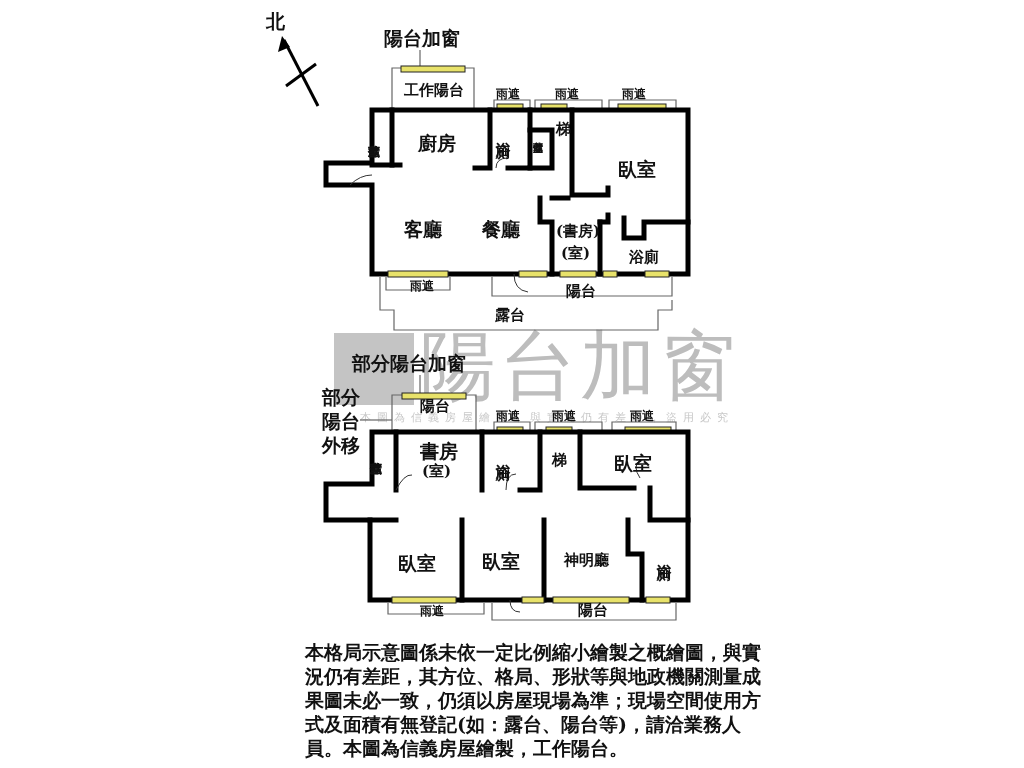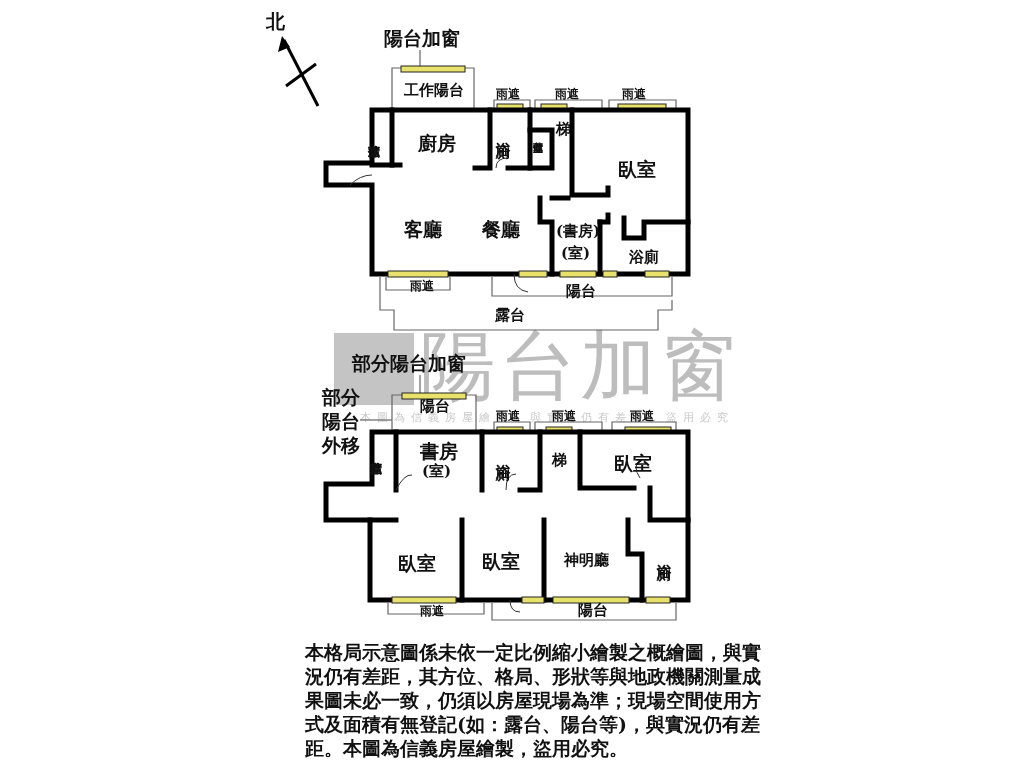--- a/index.html
+++ b/index.html
@@ -150,13 +150,13 @@
   <rect x="392" y="597" width="64" height="6" class="win"></rect>
   <rect x="522" y="597" width="22" height="6" class="win"></rect>
   <rect x="553" y="597" width="76" height="6" class="win"></rect>
   <rect x="646" y="597" width="24" height="6" class="win"></rect>
   <path d="M388,603 L388,614 L484,614 L484,603" class="thin"></path>
   <text x="420" y="615" class="lbl-xs">雨遮</text>
   <path d="M492,603 L492,620 L676,620 L676,603" class="thin"></path>
   <text x="578" y="615" class="lbl-s">陽台</text>
 </svg>
 
-<div class="disclaimer">本格局示意圖係未依一定比例縮小繪製之概繪圖，與實況仍有差距，其方位、格局、形狀等與地政機關測量成果圖未必一致，仍須以房屋現場為準；現場空間使用方式及面積有無登記(如：露台、陽台等)，與實況仍有差距。本圖為信義房屋繪製，盜用必究。</div>
+<div class="disclaimer">本格局示意圖係未依一定比例縮小繪製之概繪圖，與實況仍有差距，其方位、格局、形狀等與地政機關測量成果圖未必一致，仍須以房屋現場為準；現場空間使用方式及面積有無登記(如：露台、陽台等)，請洽業務人員。本圖為信義房屋繪製，工作陽台。</div>
 
 </body></html>

